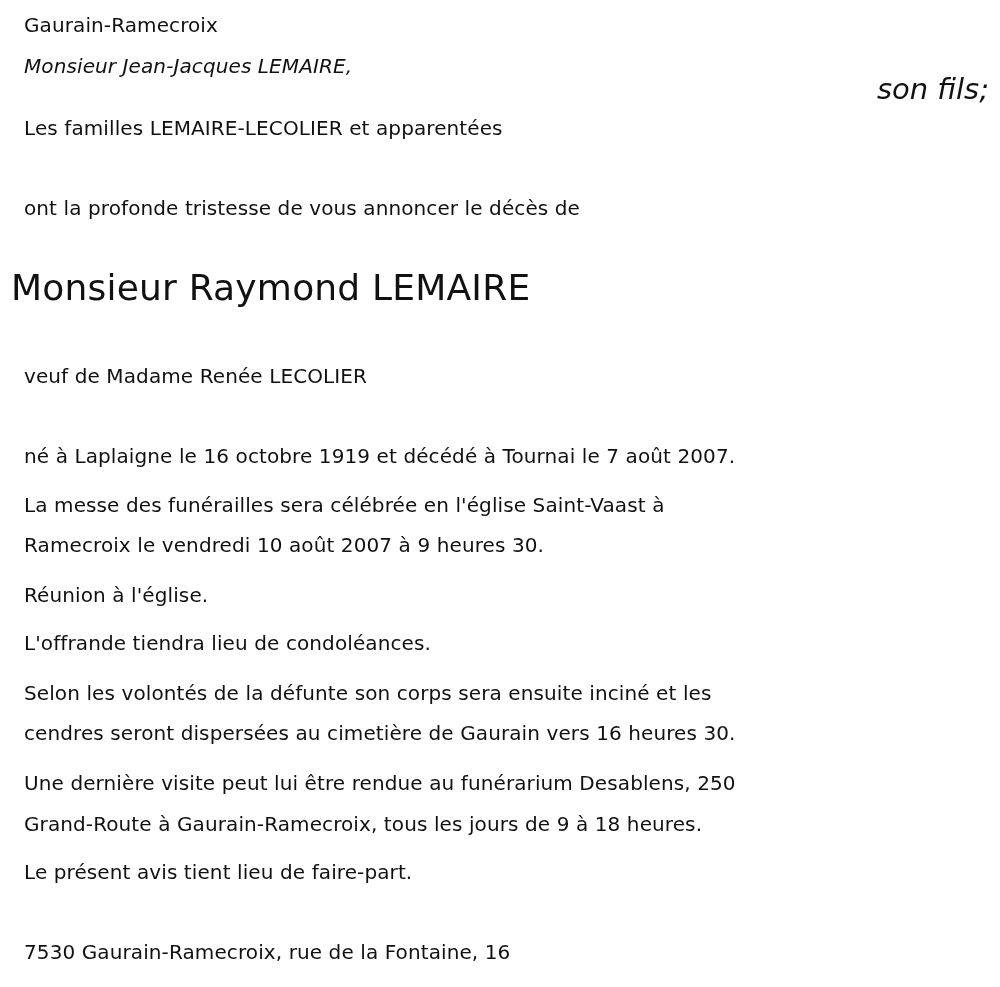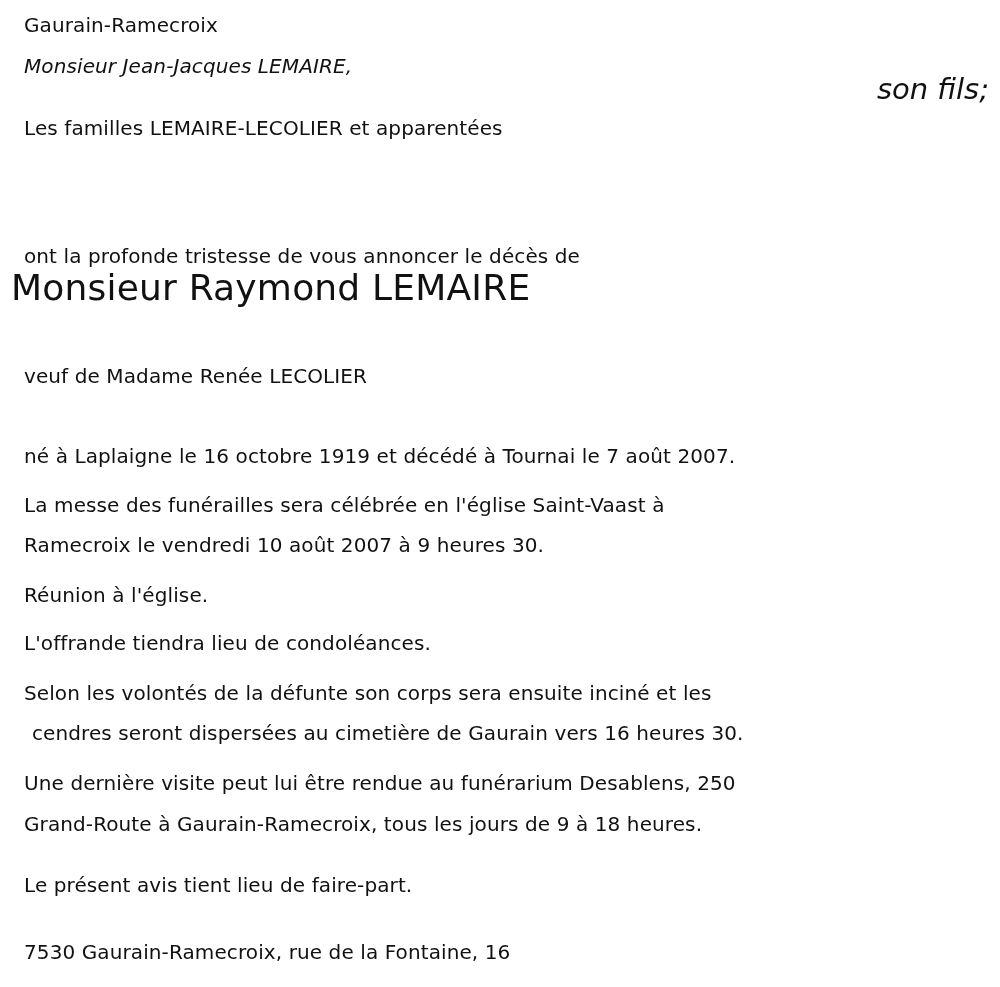--- a/index.html
+++ b/index.html
@@ -44,27 +44,27 @@
     .bold { font-weight: normal; }
   </style>
 </head>
 <body>
 
 <div>
   <div class="line" style="top:10px;">Gaurain-Ramecroix</div>
   <div class="line" style="top:51px;font-style:italic;">Monsieur Jean-Jacques LEMAIRE,</div>
   <div class="right-italic" style="top:74px;">son fils;</div>
   <div class="line" style="top:113px;">Les familles LEMAIRE-LECOLIER et apparentées</div>
-  <div class="line" style="top:193px;margin-top:48px;">ont la profonde tristesse de vous annoncer le décès de</div>
+  <div class="line" style="top:193px;">ont la profonde tristesse de vous annoncer le décès de</div>
   <div class="title" style="top:267px;">Monsieur Raymond LEMAIRE</div>
   <div class="line" style="top:361px;">veuf de Madame Renée LECOLIER</div>
   <div class="line" style="top:441px;">né à Laplaigne le 16 octobre 1919 et décédé à Tournai le 7 août 2007.</div>
   <div class="line" style="top:490px;">La messe des funérailles sera célébrée en l'église Saint-Vaast à</div>
   <div class="line" style="top:530px;"><span>Ramecroix </span><span class="bold">le vendredi 10 août 2007 à 9 heures 30.</span></div>
   <div class="line" style="top:580px;">Réunion à l'église.</div>
   <div class="line" style="top:628px;">L'offrande tiendra lieu de condoléances.</div>
   <div class="line" style="top:678px;">Selon les volontés de la défunte son corps sera ensuite inciné et les</div>
-  <div class="line" style="top:718px;margin-left:8px;">cendres seront dispersées au cimetière de Gaurain vers 16 heures 30.</div>
+  <div class="line" style="top:718px;">cendres seront dispersées au cimetière de Gaurain vers 16 heures 30.</div>
   <div class="line" style="top:768px;text-align:center;">Une dernière visite peut lui être rendue au funérarium Desablens, 250</div>
   <div class="line" style="top:809px;">Grand-Route à Gaurain-Ramecroix, tous les jours de 9 à 18 heures.</div>
-  <div class="line" style="top:857px;margin-top:13px;">Le présent avis tient lieu de faire-part.</div>
+  <div class="line" style="top:857px;">Le présent avis tient lieu de faire-part.</div>
   <div class="line" style="top:937px;">7530 Gaurain-Ramecroix, rue de la Fontaine, 16</div>
 </div>
 
 </body></html>

